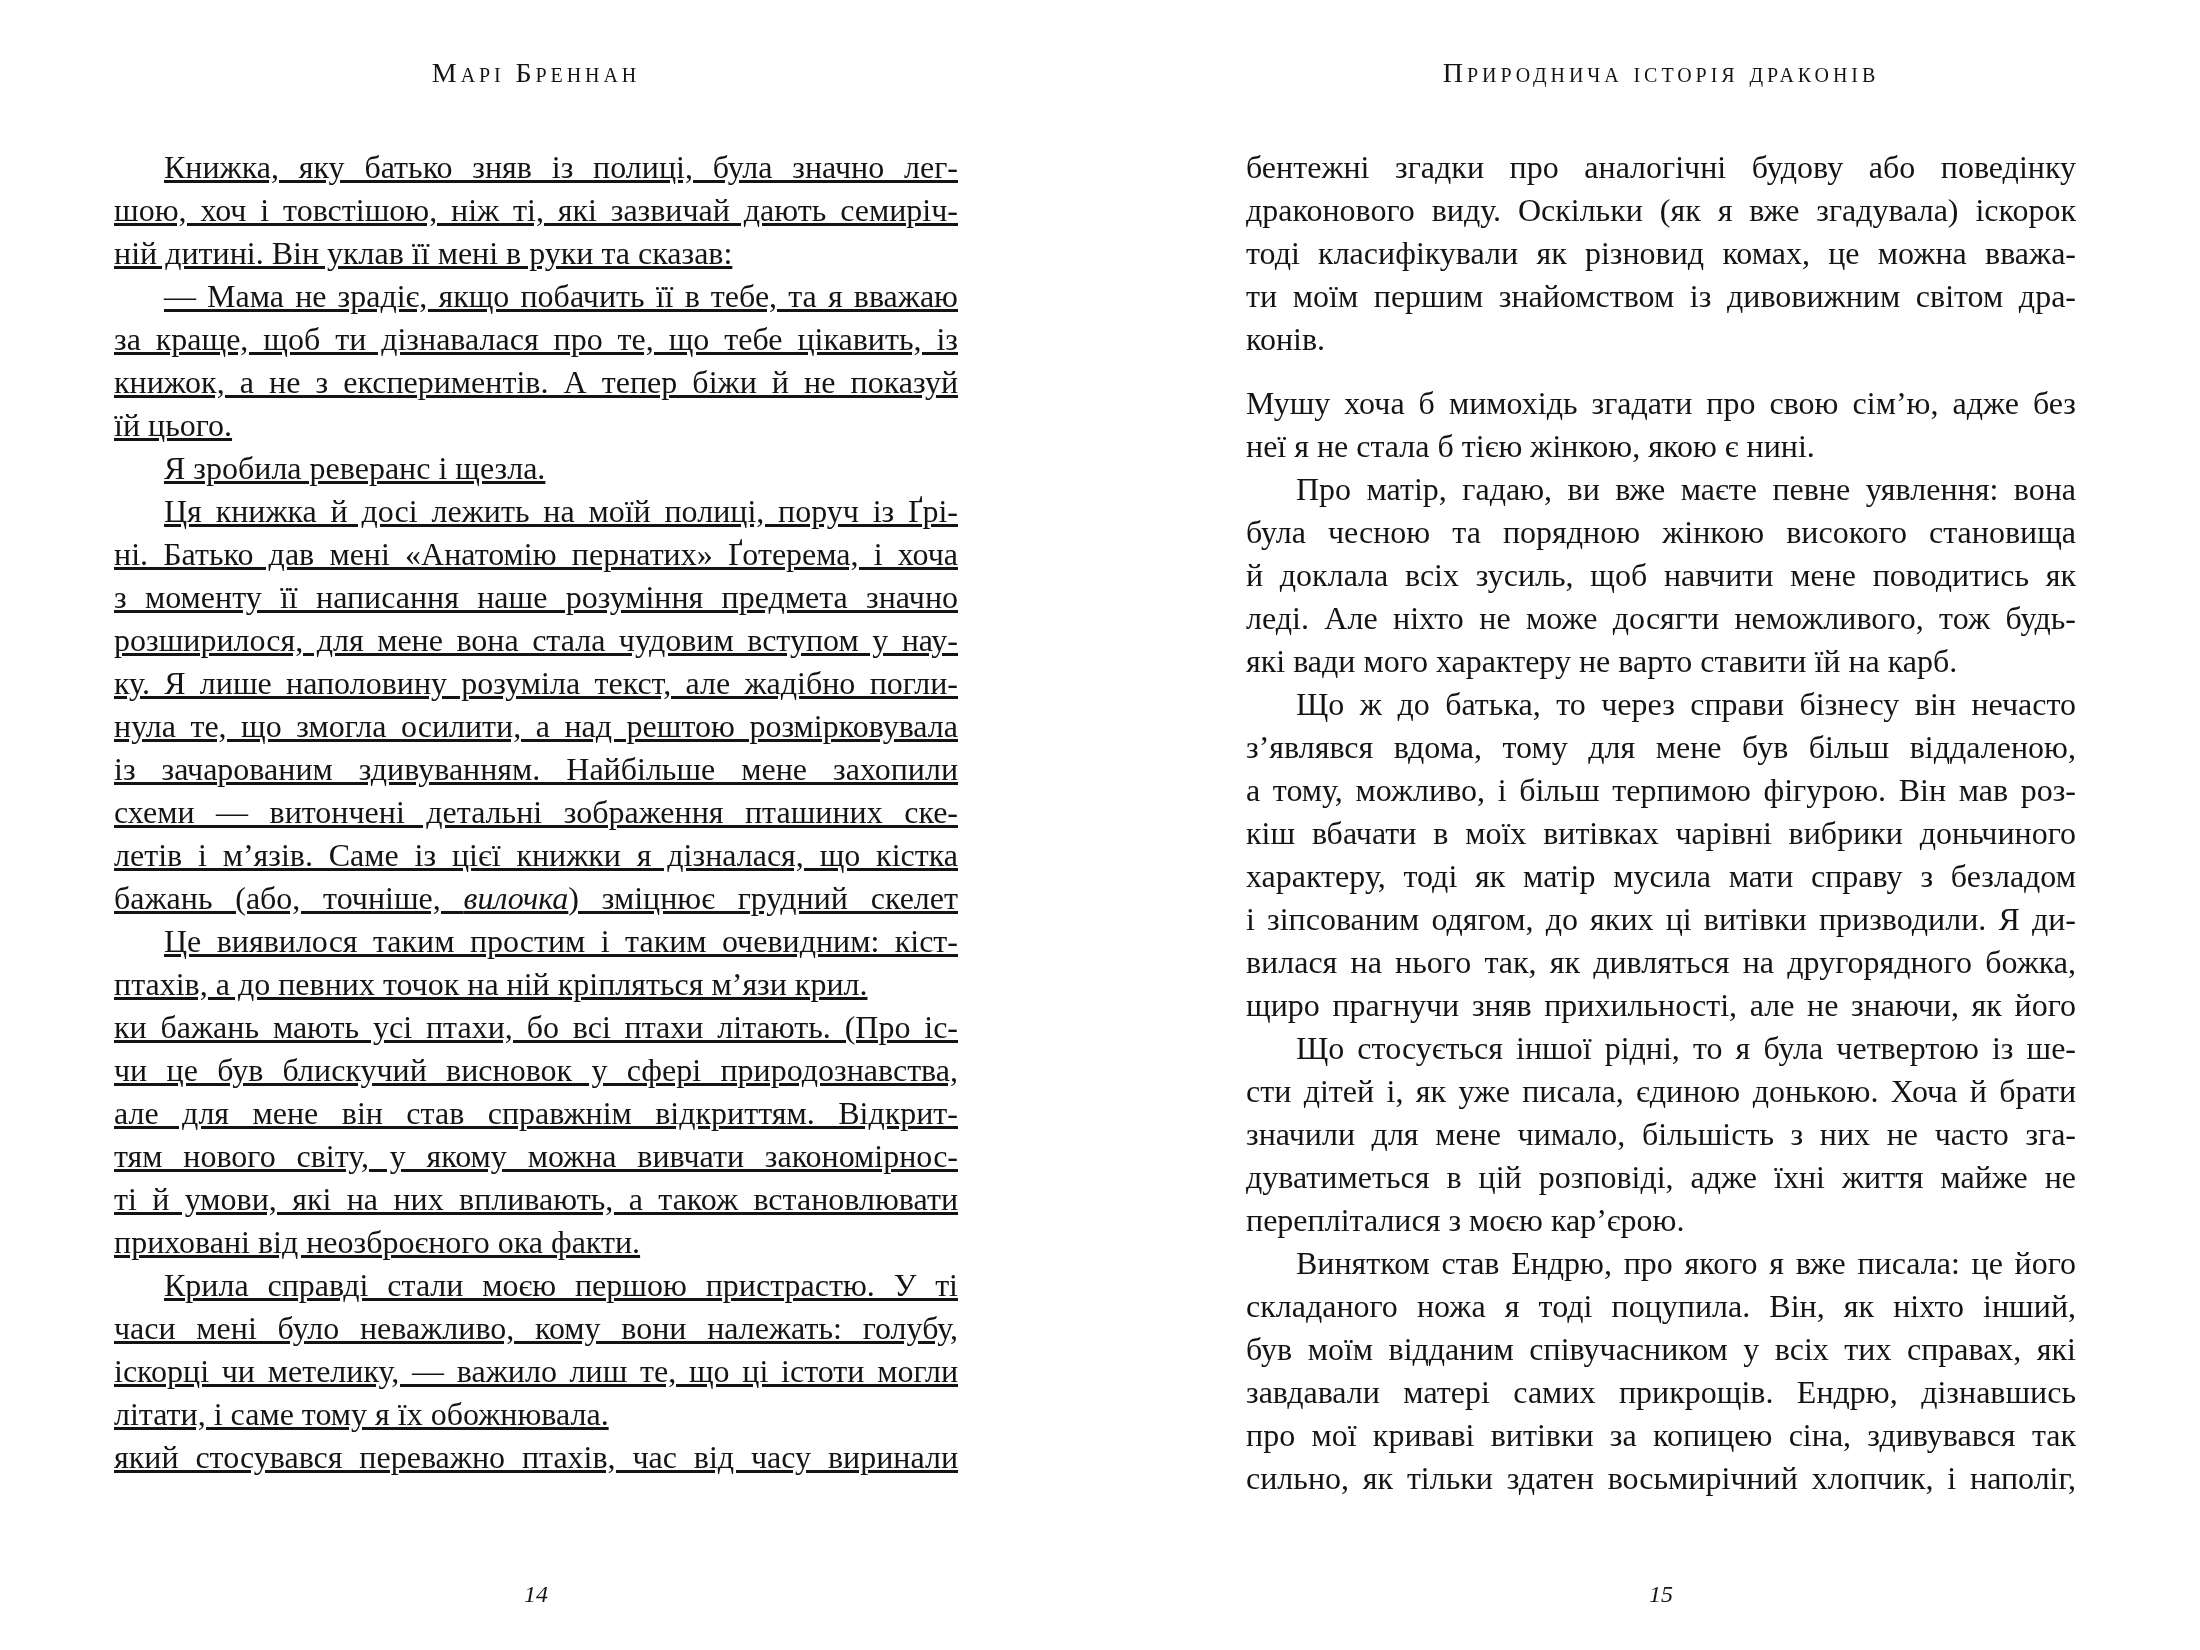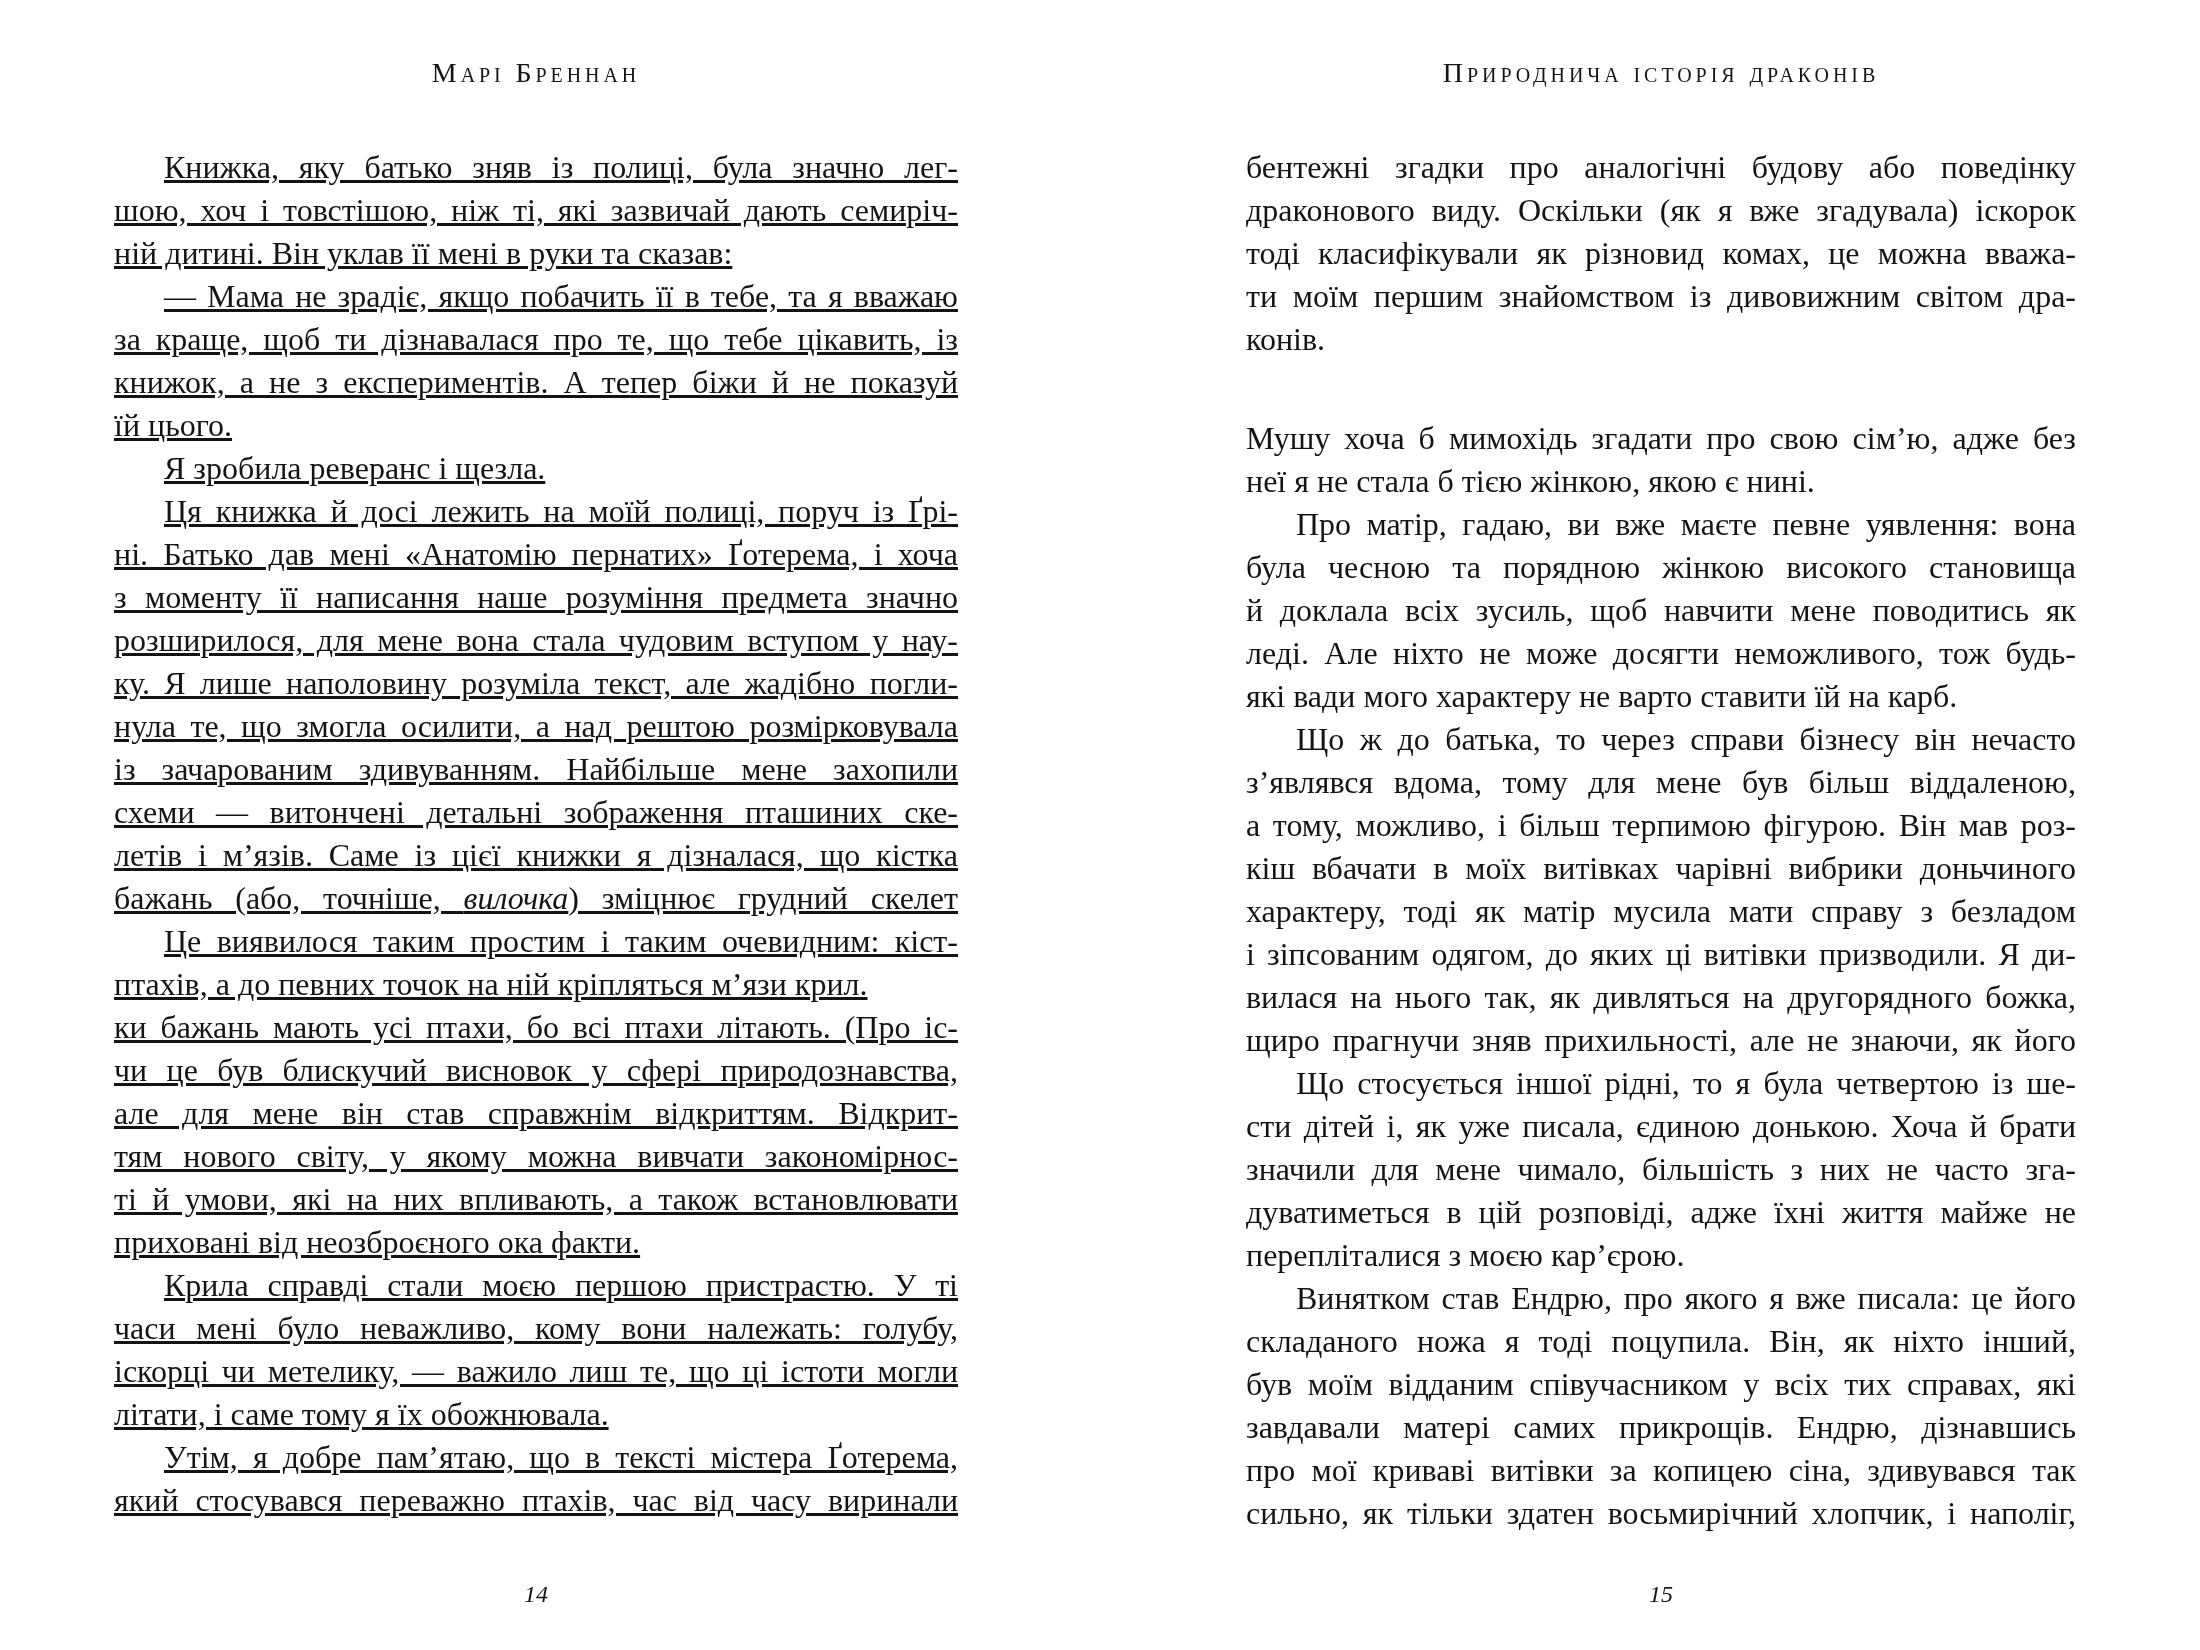--- a/index.html
+++ b/index.html
@@ -38,21 +38,21 @@
   .text-column.right { left: 1246px; width: 830px; }
 
   .line {
     height: 43px;
     text-align: justify;
     text-align-last: justify;
     white-space: normal;
   }
   .line.end { text-align-last: left; }
   .line.indent { text-indent: 50px; }
-  .line.space-before { margin-top: 56px; }
+  .line.space-before { margin-top: 21px; }
   .line i { font-style: italic; }
 
   .page-number {
     position: absolute;
     top: 1576px;
     text-align: center;
     font-style: italic;
     font-size: 24px;
     line-height: 36px;
   }
@@ -89,21 +89,20 @@
         <div class="line">ки бажань мають усі птахи, бо всі птахи літають. (Про іс-</div>
         <div class="line">чи це був блискучий висновок у сфері природознавства,</div>
         <div class="line">але для мене він став справжнім відкриттям. Відкрит-</div>
         <div class="line">тям нового світу, у якому можна вивчати закономірнос-</div>
         <div class="line">ті й умови, які на них впливають, а також встановлювати</div>
         <div class="line end">приховані від неозброєного ока факти.</div>
         <div class="line indent">Крила справді стали моєю першою пристрастю. У ті</div>
         <div class="line">часи мені було неважливо, кому вони належать: голубу,</div>
         <div class="line">іскорці чи метелику, — важило лиш те, що ці істоти могли</div>
         <div class="line end">літати, і саме тому я їх обожнювала.</div>
-        <div class="line indent">Утім, я добре пам’ятаю, що в тексті містера Ґотерема,</div>
         <div class="line">який стосувався переважно птахів, час від часу виринали</div>
       </div>
     <div class="page-number left">14</div>
   </section>
 
   <section>
     <div class="running-header right">Природнича історія драконів</div>
     <div class="text-column right">
         <div class="line">бентежні згадки про аналогічні будову або поведінку</div>
         <div class="line">драконового виду. Оскільки (як я вже згадувала) іскорок</div>

